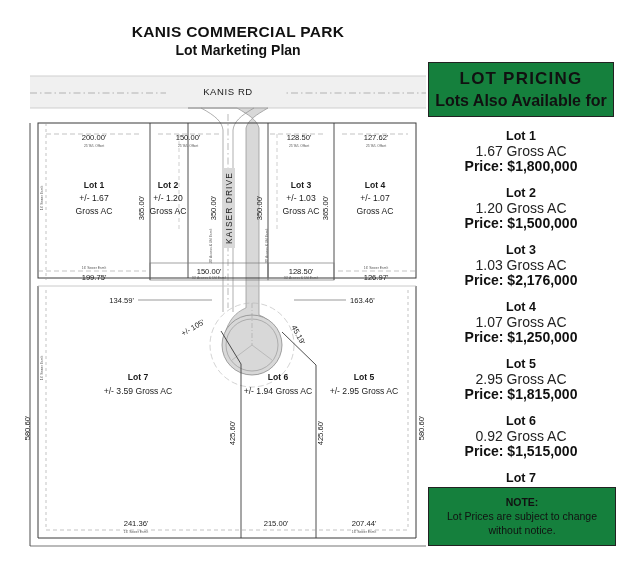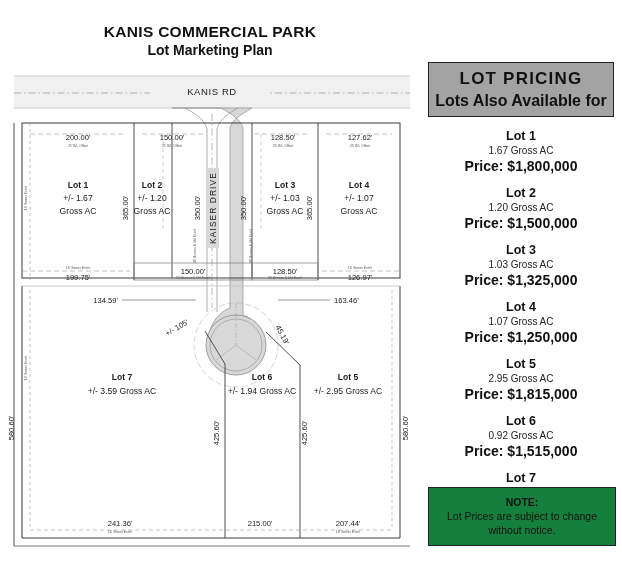--- a/index.html
+++ b/index.html
@@ -11,65 +11,66 @@
     position: relative;
     font-family: "Liberation Sans", sans-serif;
     color: #111;
     overflow: hidden;
   }
 
   
   #title-block {
     position: absolute; left: 0; top: 22px; width: 420px;
     text-align: center;
+    padding-left: 28px;
   }
   #title-block .t1 {
     font-size: 15.5px; font-weight: bold; letter-spacing: .3px;
     line-height: 19px;
   }
   #title-block .t2 {
     font-size: 14px; font-weight: bold; line-height: 19px;
   }
 
   
   #plan {
-    position: absolute; left: 0; top: 68px;
+    position: absolute; left: 16px; top: 68px;
     width: 425px; height: 500px;
   }
   #plan svg { display:block; }
 
   
   #pricing-col {
     position: absolute; left: 428px; top: 62px;
     width: 186px;
   }
   #pricing-header {
     border: 1.5px solid #222;
     padding: 6px 4px 8px;
     text-align: center;
-    background: #a3a3a3;
+    background: #15803d;
   }
   #pricing-header .ph-title {
     font-size: 17px; font-weight: bold; letter-spacing: 1.2px;
     line-height: 20px;
   }
   #pricing-header .ph-date {
     font-size: 8.5px; font-weight: bold; line-height: 13px;
   }
   #pricing-header .ph-sub {
     font-size: 16px; font-weight: bold; line-height: 14px;
     margin-top: 5px;
   }
 
   .lot-entry { text-align: center; margin-top: 11px; }
   .lot-entry .le-name {
     font-size: 12.5px; font-weight: bold; line-height: 16px;
   }
   .lot-entry .le-acres {
-    font-size: 10px; line-height: 14px; color: #222;
+    font-size: 14px; line-height: 14px; color: #222;
   }
   .lot-entry .le-price {
     font-size: 14px; font-weight: bold; line-height: 16px;
   }
 
   #note-box {
     position: absolute; left: 428px; top: 487px;
     width: 178px;
     border: 1.5px solid #222;
     padding: 7px 4px 8px;
@@ -240,21 +241,21 @@
     <div class="le-price">Price: $1,800,000</div>
   </div>
   <div class="lot-entry">
     <div class="le-name">Lot 2</div>
     <div class="le-acres">1.20 Gross AC</div>
     <div class="le-price">Price: $1,500,000</div>
   </div>
   <div class="lot-entry">
     <div class="le-name">Lot 3</div>
     <div class="le-acres">1.03 Gross AC</div>
-    <div class="le-price">Price: $1,325,000</div>
+    <div class="le-price">Price: $2,176,000</div>
   </div>
   <div class="lot-entry">
     <div class="le-name">Lot 4</div>
     <div class="le-acres">1.07 Gross AC</div>
     <div class="le-price">Price: $1,250,000</div>
   </div>
   <div class="lot-entry">
     <div class="le-name">Lot 5</div>
     <div class="le-acres">2.95 Gross AC</div>
     <div class="le-price">Price: $1,815,000</div>

